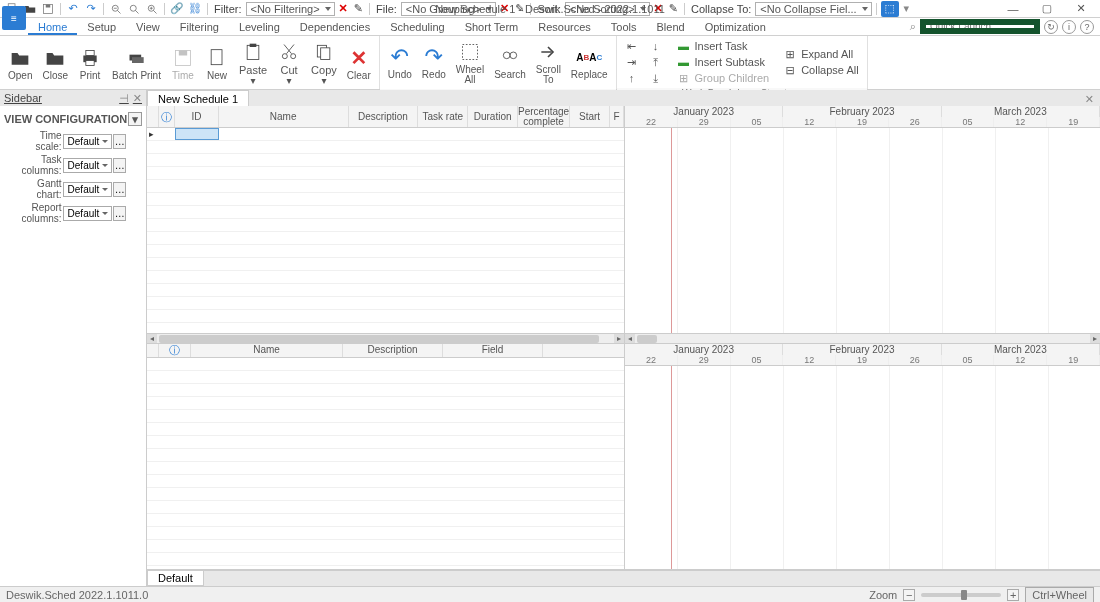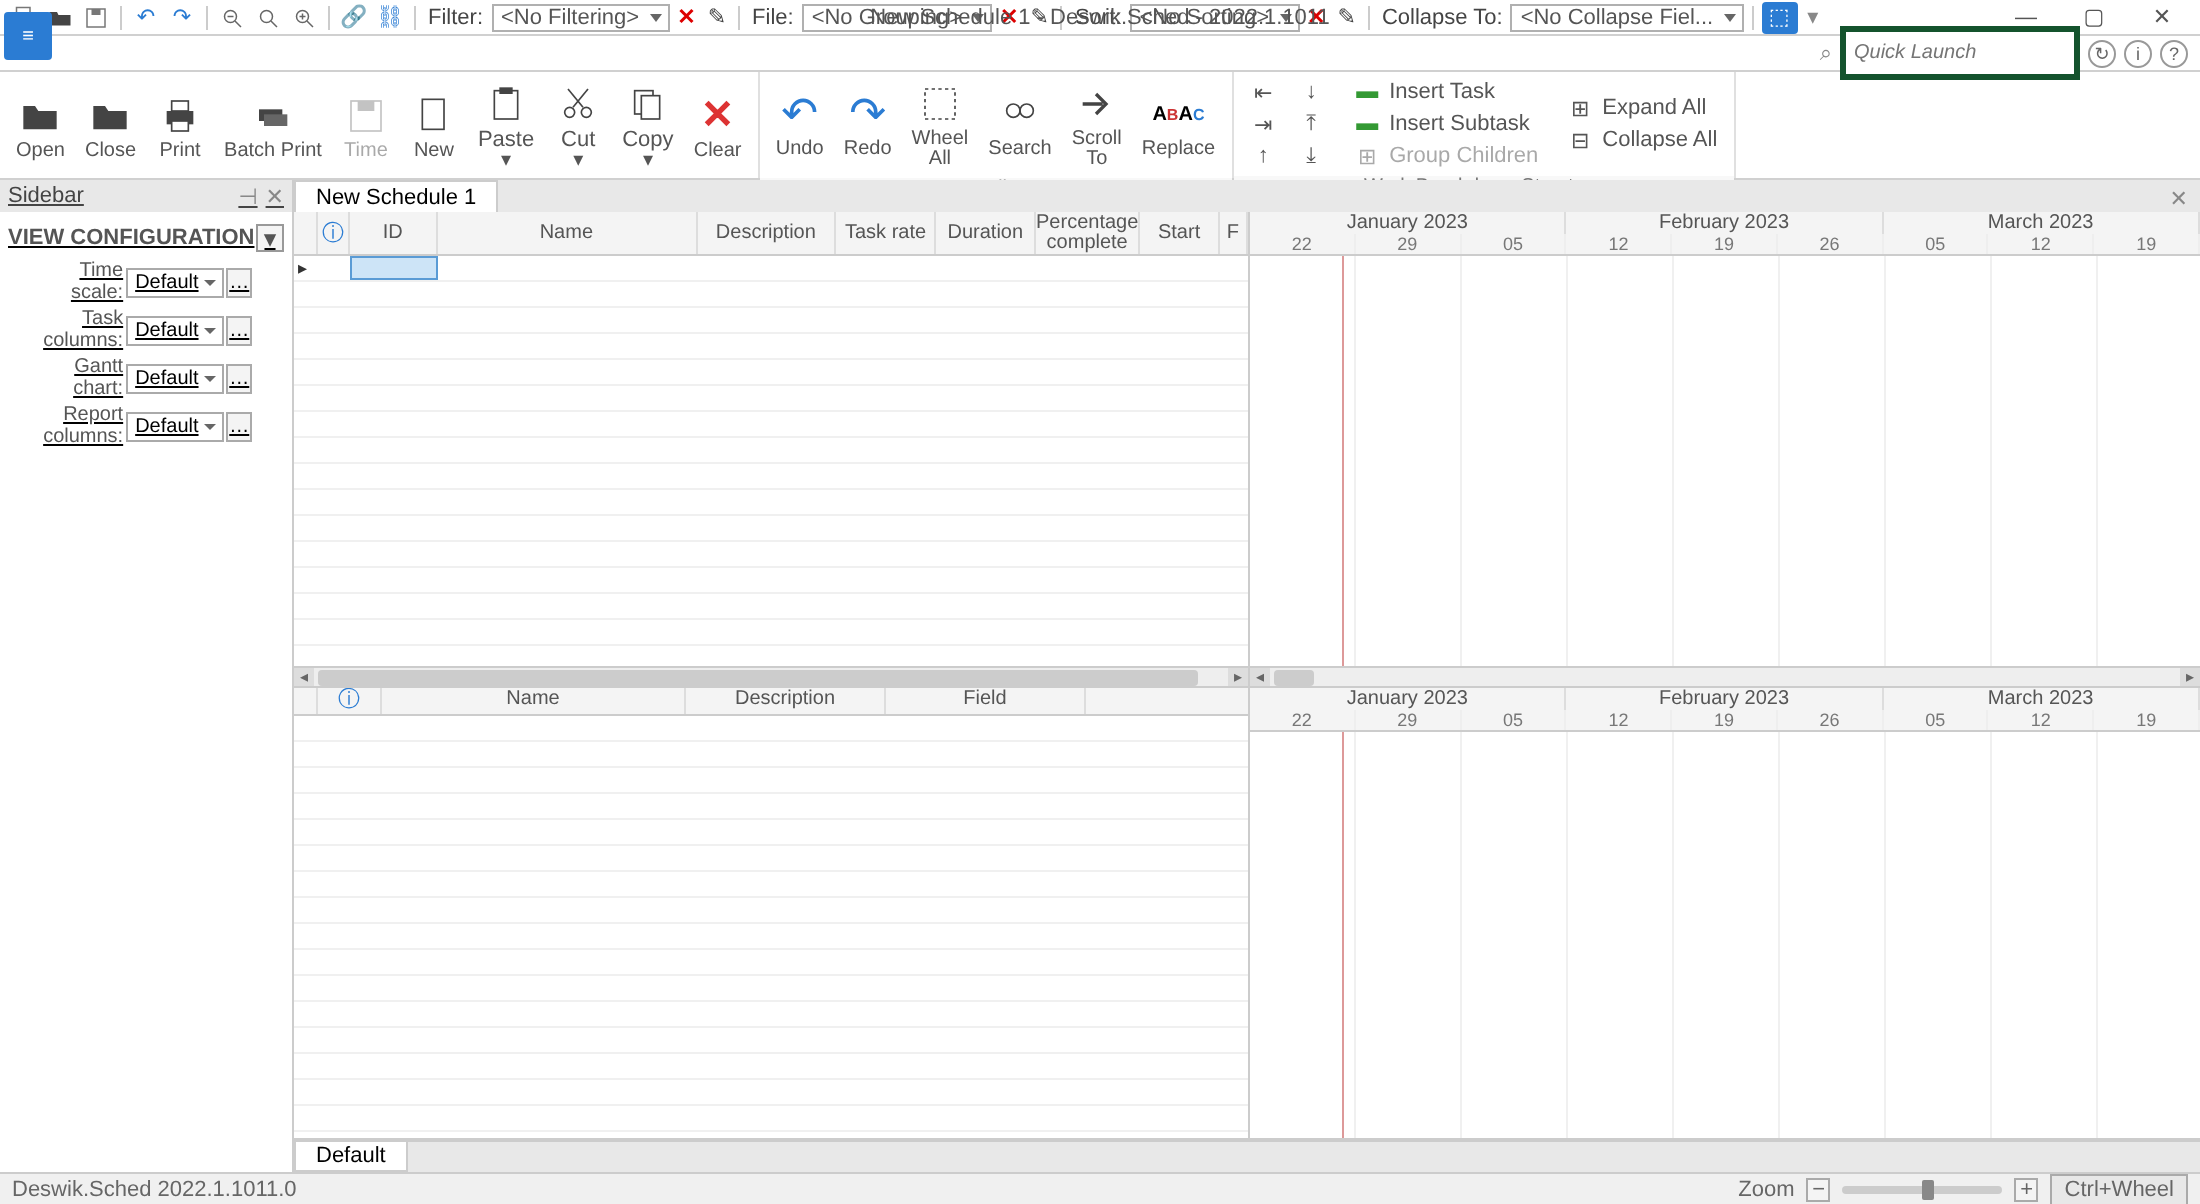--- a/index.html
+++ b/index.html
@@ -14,38 +14,38 @@
 .qat-x { color:#d00; font-weight:bold; cursor:pointer; padding:0 2px; }
 .qat-pencil { color:#444; cursor:pointer; padding:0 2px; }
 .title-bar-text { position:absolute; left:50%; transform:translateX(-50%); font-size:11px; color:#555; }
 .win-btns { margin-left:auto; display:flex; gap:4px; }
 .win-btn { width:30px; height:16px; display:flex; align-items:center; justify-content:center; cursor:pointer; color:#555;}
 .menubar { height:18px; background:#fff; display:flex; align-items:center; padding-left:28px; gap:2px; border-bottom:1px solid #d0d0d0; position:relative;}
 .app-icon { position:absolute; left:2px; top:-12px; width:24px; height:24px; background:#2b7cd3; border-radius:2px; display:flex; align-items:center; justify-content:center; color:#fff; font-weight:bold; font-size:10px;}
 .menu-item { padding:2px 10px; cursor:pointer; color:#555; }
 .menu-item.active { color:#2b7cd3; border-bottom:2px solid #2b7cd3; padding-bottom:0px;}
 .menubar-right { margin-left:auto; display:flex; align-items:center; gap:4px; padding-right:6px;}
-.search-box { width:120px; height:27px; border:3px solid #14532d; font-size:10px; padding:0 4px; color:#999; font-style:italic;}
+.search-box { width:120px; height:15px; border:6px solid #14532d; font-size:10px; padding:0 4px; color:#999; }
 .circ-btn { width:14px; height:14px; border:1px solid #999; border-radius:50%; display:flex; align-items:center; justify-content:center; font-size:9px; cursor:pointer; color:#666;}
 .ribbon { height:54px; background:#fff; display:flex; border-bottom:1px solid #d0d0d0; }
 .ribbon-group { display:flex; flex-direction:column; border-right:1px solid #e0e0e0; }
 .rg-content { flex:1; display:flex; align-items:center; padding:2px 4px; gap:2px;}
 .rg-label { height:12px; text-align:center; font-size:10px; color:#777; background:#f8f8f8;}
 .rbtn { display:flex; flex-direction:column; align-items:center; justify-content:center; padding:2px 4px; cursor:pointer; min-width:32px; }
 .rbtn-icon { width:24px; height:24px; display:flex; align-items:center; justify-content:center; }
 .rbtn-icon svg { width:20px; height:20px; }
 .rbtn-label { font-size:10px; color:#555; text-align:center; line-height:10px; padding-top:1px;}
 .rbtn-sm { display:flex; align-items:center; gap:4px; padding:1px 4px; cursor:pointer; font-size:10px; color:#555;}
 .rbtn-sm-icon { width:14px; height:14px; display:flex; align-items:center; justify-content:center;}
 .rbtn-col { display:flex; flex-direction:column; gap:0px;}
 .workspace { flex:1; display:flex; overflow:hidden; }
 .sidebar { width:147px; background:#fff; border-right:1px solid #ccc; display:flex; flex-direction:column;}
 .sb-header { height:16px; background:#e8e8e8; display:flex; align-items:center; padding:0 4px; font-size:11px; color:#444;text-decoration:underline;}
 .sb-header-icons { margin-left:auto; display:flex; gap:4px; color:#888; cursor:pointer;}
-.sb-section { padding:4px;text-decoration:underline; }
+.sb-section { padding:4px; }
 .sb-section-title { font-size:10px; font-weight:bold; color:#555; padding:2px 0; display:flex; align-items:center;}
 .sb-section-title .sqbtn { margin-left:auto; width:14px; height:14px; border:1px solid #999; background:#f4f4f4; display:flex; align-items:center; justify-content:center; cursor:pointer;}
 .sb-row { display:flex; align-items:center; gap:1px; margin:2px 16px;}
 .sb-row-label { width:62px; text-align:right; font-size:10px; color:#555;}
 .sb-row-combo { flex:1; height:15px; border:1px solid #aaa; background:#fff; font-size:10px; padding:0 12px 0 4px; position:relative; cursor:pointer; display:flex; align-items:center;}
 .sb-row-combo::after { content:""; position:absolute; right:3px; top:5px; border-left:3px solid transparent; border-right:3px solid transparent; border-top:3px solid #666; }
 .sb-row-btn { width:18px; height:15px; border:1px solid #aaa; background:#f4f4f4; display:flex; align-items:center; justify-content:center; cursor:pointer; font-size:10px;}
 .main { flex:1; display:flex; flex-direction:column; background:#fff; position:relative;}
 .tabstrip { height:16px; background:#e8e8e8; display:flex; align-items:flex-end;}
 .tab { height:16px; padding:0 10px; background:#fff; border:1px solid #ccc; border-bottom:none; font-size:10px; display:flex; align-items:center; cursor:pointer;}
@@ -158,20 +158,34 @@
   <span class="title-bar-text">New Schedule 1 - Deswik.Sched - 2022.1.1011</span>
   <div class="win-btns">
     <div class="win-btn">—</div>
     <div class="win-btn">▢</div>
     <div class="win-btn">✕</div>
   </div>
 </div>
 
 <div class="menubar">
   <div class="app-icon">≡</div>
+  <div id="menus" style="display: flex;">
+      <div class="menu-item active">Home</div>
+      <div class="menu-item">Setup</div>
+      <div class="menu-item">View</div>
+      <div class="menu-item">Filtering</div>
+      <div class="menu-item">Leveling</div>
+      <div class="menu-item">Dependencies</div>
+      <div class="menu-item">Scheduling</div>
+      <div class="menu-item">Short Term</div>
+      <div class="menu-item">Resources</div>
+      <div class="menu-item">Tools</div>
+      <div class="menu-item">Blend</div>
+      <div class="menu-item">Optimization</div>
+    </div>
   <div class="menubar-right">
     <span style="color:#888">⌕</span>
     <input class="search-box" placeholder="Quick Launch" style="">
     <div class="circ-btn">↻</div>
     <div class="circ-btn">i</div>
     <div class="circ-btn">?</div>
   </div>
 </div>
 
 <div class="ribbon">

